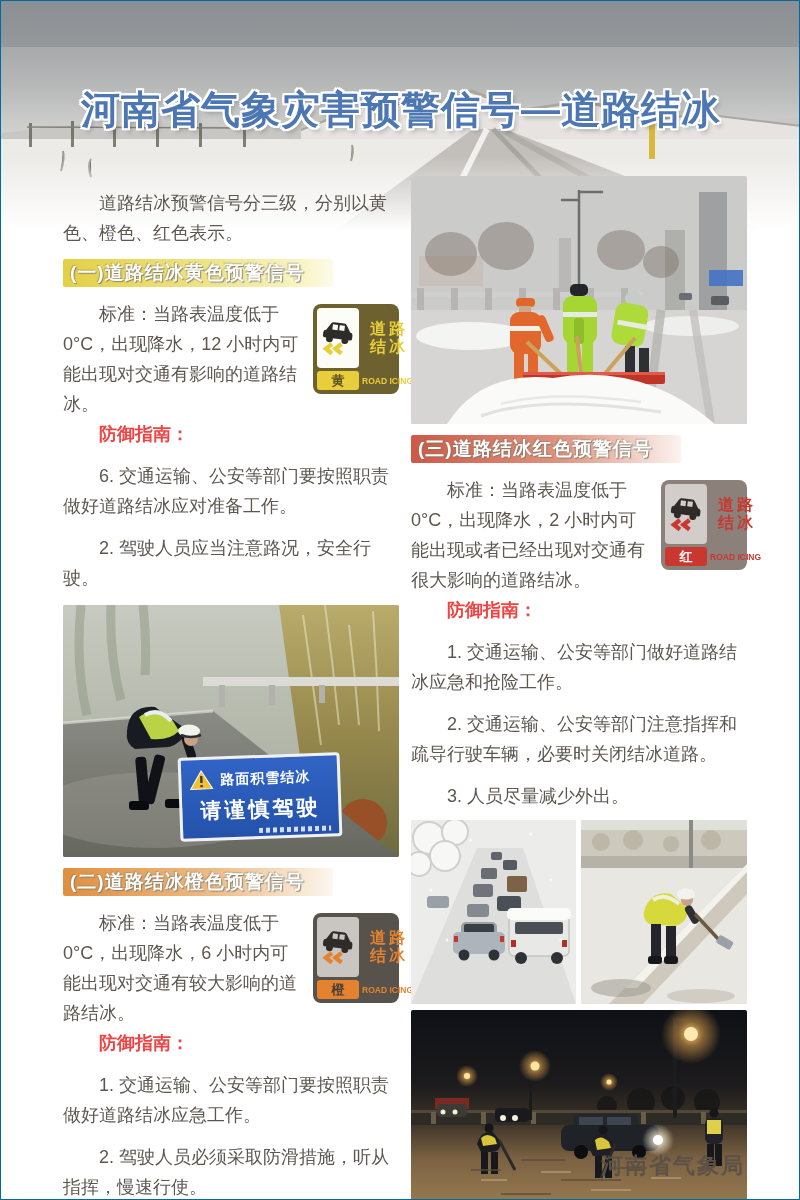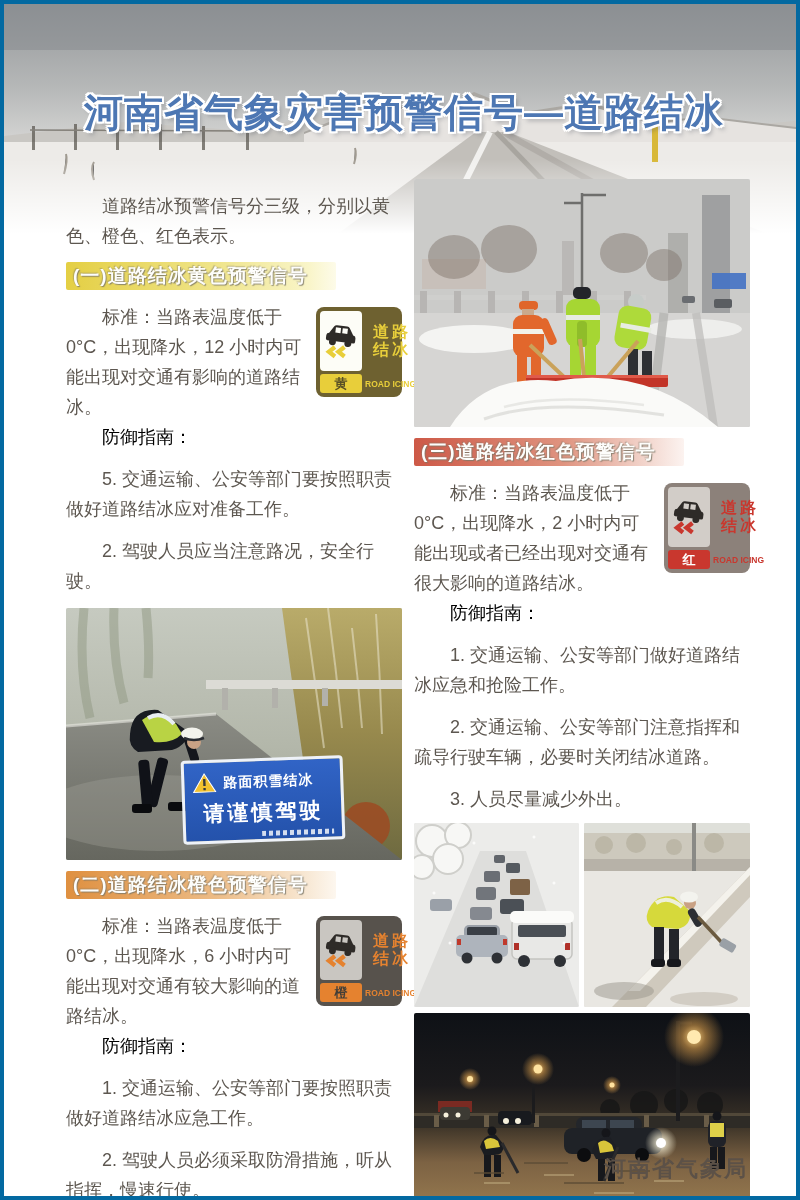--- a/index.html
+++ b/index.html
@@ -1,35 +1,35 @@
 <!DOCTYPE html>
 <html><head>
 <meta charset="utf-8">
 <style>
   html,body{margin:0;padding:0;background:#fff;}
   .poster{position:relative;width:800px;height:1200px;background:#fff;overflow:hidden;
           font-family:"Liberation Sans","DejaVu Sans",sans-serif;color:#5d5750;
-          border:4px solid #0369a1;box-sizing:border-box;}
+          border:1px solid #0369a1;box-sizing:border-box;}
   
   .banner{position:absolute;top:0;left:0;width:800px;height:240px;}
   .banner svg{display:block;}
   .banner-fade{position:absolute;bottom:0;left:0;right:0;height:85px;
                background:linear-gradient(rgba(255,255,255,0),#fff 88%);}
   .title{position:absolute;top:82px;left:0;width:100%;text-align:center;margin:0;
          font-size:39px;font-weight:800;letter-spacing:1px;color:#4d77b3;
          text-shadow:-2px -2px 0 #fff,2px -2px 0 #fff,-2px 2px 0 #fff,2px 2px 0 #fff,
                      0 -2px 0 #fff,0 2px 0 #fff,-2px 0 0 #fff,2px 0 0 #fff,
                      3px 4px 4px rgba(70,75,85,.35);}
   
   .col{position:absolute;top:175px;width:336px;font-size:18px;line-height:30px;}
   .col-left{left:62px;}
   .col-right{left:410px;}
   p{margin:0;}
   .indent{text-indent:2em;margin-top:12px;}
-  .guide-title{font-weight:normal;color:#000000;text-indent:2em;}
+  .guide-title{font-weight:bold;color:#ef4444;text-indent:2em;}
   .sec-head{margin:11px 0 8px;width:270px;height:28px;line-height:27px;padding-left:7px;
             font-size:19px;font-weight:bold;color:#fdfdfb;letter-spacing:1px;border-radius:2px;
             box-sizing:border-box;
             text-shadow:1px 1px 1px rgba(125,120,105,.85),-1px -1px 1px rgba(125,120,105,.45);}
   .sec-head.h-yellow{background:linear-gradient(90deg,#e4cf44,#efe489 55%,#f9f5c9 90%,#fdfbe9);}
   .sec-head.h-orange{background:linear-gradient(90deg,#df9040,#ecbb85 55%,#f8e9d6 90%,#fdf7ef);}
   .sec-head.h-red{background:linear-gradient(90deg,#cd5947,#df937f 55%,#f5ded7 90%,#fcf3f0);}
   .std-block{overflow:visible;}
   
   .warn-icon{float:right;width:86px;height:90px;margin:5px 0 4px 9px;border-radius:8px;
@@ -145,21 +145,21 @@
           <span>道路</span>
           <span>结冰</span>
         </div>
         <div class="wi-level">黄</div>
         <div class="wi-en">ROAD ICING</div>
       </div>
       <p class="indent">标准：当路表温度低于0°C，出现降水，12 小时内可能出现对交通有影响的道路结冰。</p>
     </div>
 
     <p class="guide-title">防御指南：</p>
-    <p class="indent">5. 交通运输、公安等部门要按照职责做好道路结冰应对准备工作。</p>
+    <p class="indent">6. 交通运输、公安等部门要按照职责做好道路结冰应对准备工作。</p>
     <p class="indent">2. 驾驶人员应当注意路况，安全行驶。</p>
 
     <div class="photo photo-sign">
       <svg width="336" height="252" viewBox="0 0 336 252">
         <defs>
           <linearGradient id="fog" x1="0" y1="0" x2="0" y2="1">
             <stop offset="0" stop-color="#c6cac0"></stop>
               <stop offset=".55" stop-color="#b3b7aa"></stop>
               <stop offset="1" stop-color="#9ea394"></stop>
           </linearGradient>

